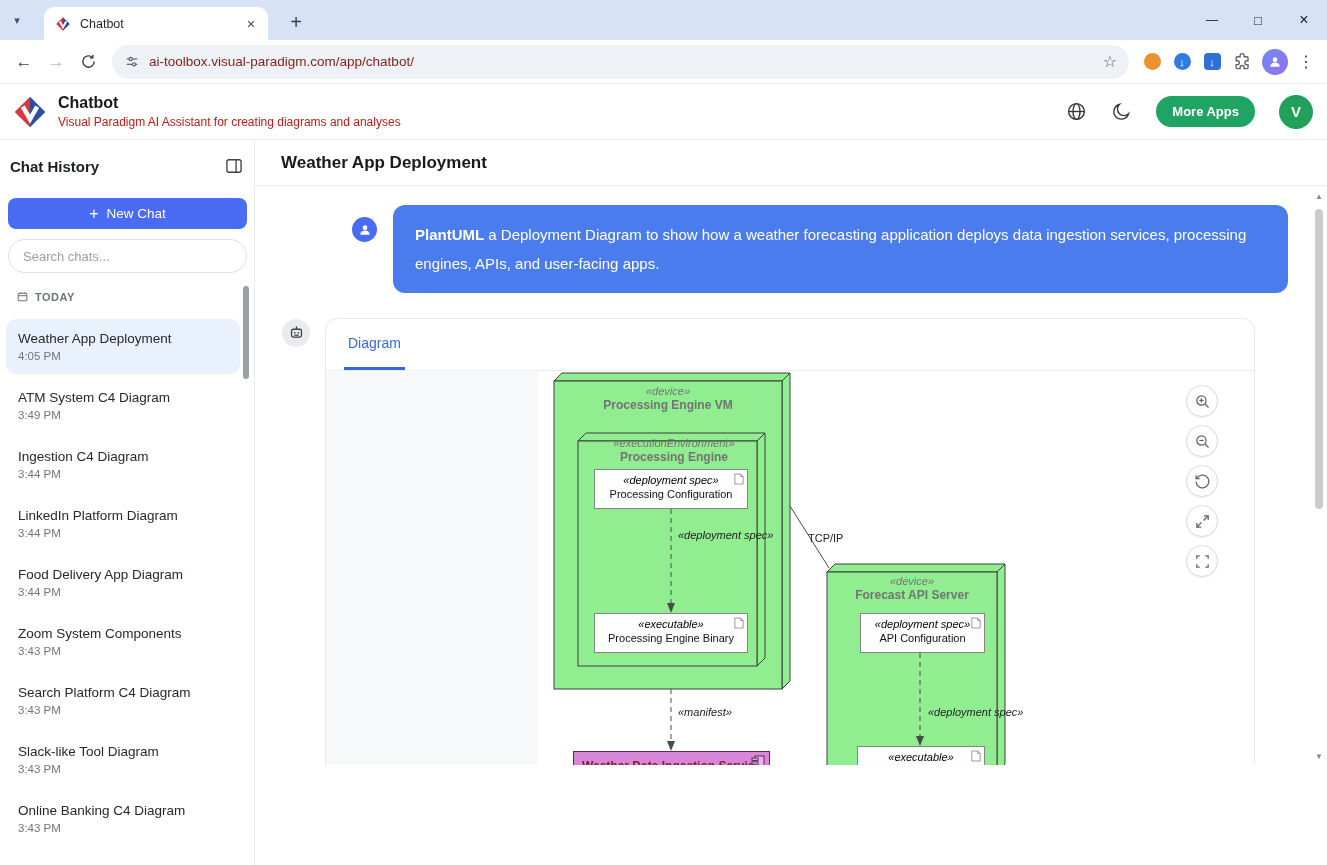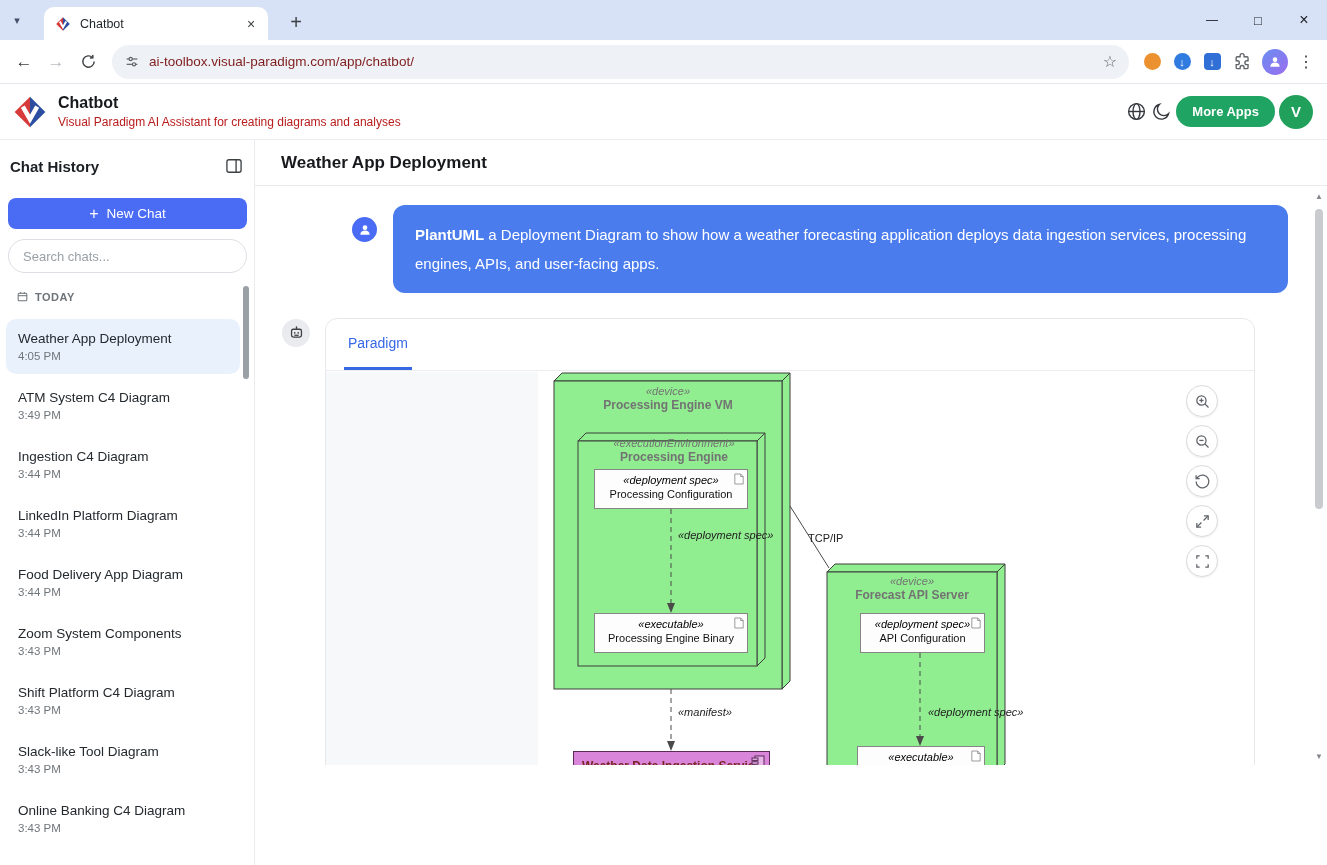--- a/index.html
+++ b/index.html
@@ -43,21 +43,21 @@
              background:linear-gradient(135deg,#6a8df0,#9b6df0); display:flex; align-items:center; justify-content:center; cursor:pointer; }
   #menu { font-size:16px; color:#3c4043; width:26px; text-align:center; cursor:pointer; }
 
   
   #appheader { position:absolute; top:84px; left:0; width:100%; height:56px; background:#fff;
                border-bottom:1px solid #ebedf0; display:flex; align-items:center; padding:0 14px 0 12px; }
   #applogo { width:36px; height:36px; flex:0 0 auto; }
   #apptitles { margin-left:10px; }
   #appname { font-size:16px; font-weight:bold; color:#17191c; }
   #apptag { font-size:12px; color:#b91c1c; margin-top:3px; }
-  #hdr-right { margin-left:auto; display:flex; align-items:center; gap:4px; }
+  #hdr-right { margin-left:auto; display:flex; align-items:center; gap:24px; }
   .hicon { width:21px; height:21px; cursor:pointer; }
   #moreapps { background:#1fa463; color:#fff; font-size:13px; font-weight:bold; padding:8px 16px;
               border-radius:16px; border:none; cursor:pointer; font-family:inherit; }
   #v-avatar { width:34px; height:34px; border-radius:50%; background:#21a05c; color:#fff; font-weight:bold;
               font-size:15px; display:flex; align-items:center; justify-content:center; cursor:pointer; }
 
   
   #sidebar { position:absolute; top:140px; left:0; width:255px; bottom:0; background:#fff; border-right:1px solid #e9ebee; }
   #sb-head { display:flex; align-items:center; padding:16px 10px 0 10px; }
   #sb-title { font-size:15px; font-weight:bold; color:#1c1f23; flex:1; }
@@ -262,21 +262,21 @@
     </div>
     <div class="chat-item">
       <div class="ci-title">Food Delivery App Diagram</div>
       <div class="ci-time">3:44 PM</div>
     </div>
     <div class="chat-item">
       <div class="ci-title">Zoom System Components</div>
       <div class="ci-time">3:43 PM</div>
     </div>
     <div class="chat-item">
-      <div class="ci-title">Shift Platform C4 Diagram</div>
+      <div class="ci-title">Search Platform C4 Diagram</div>
       <div class="ci-time">3:43 PM</div>
     </div>
     <div class="chat-item">
       <div class="ci-title">Slack-like Tool Diagram</div>
       <div class="ci-time">3:43 PM</div>
     </div>
     <div class="chat-item">
       <div class="ci-title">Online Banking C4 Diagram</div>
       <div class="ci-time">3:43 PM</div>
     </div>
@@ -306,21 +306,21 @@
           <circle cx="12" cy="3" r="1.1" fill="#3c4043" stroke="none"></circle>
         <rect x="5" y="6" width="14" height="11" rx="2.5"></rect>
         <circle cx="9.5" cy="11" r="1.2" fill="#3c4043" stroke="none"></circle>
           <circle cx="14.5" cy="11" r="1.2" fill="#3c4043" stroke="none"></circle>
         <path d="M9 14.5h6"></path>
       </svg>
     </div>
 
     <div id="card">
       <div id="tabsrow">
-        <div class="dtab active">Paradigm</div>
+        <div class="dtab active">Diagram</div>
       </div>
 
       <div id="canvas">
         <div id="canvas-white"></div>
 
         <svg id="diag" width="928" height="394" viewBox="0 0 928 394">
 
           <g fill="#90EE90" stroke="#3c3c3c" stroke-width="1">
             <polygon points="228,9 236,1 464,1 456,9"></polygon>
             <polygon points="456,9 464,1 464,309 456,317"></polygon>

